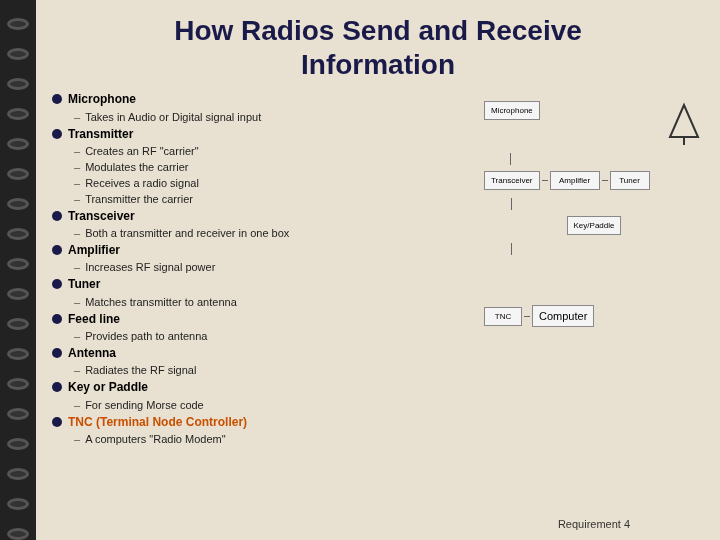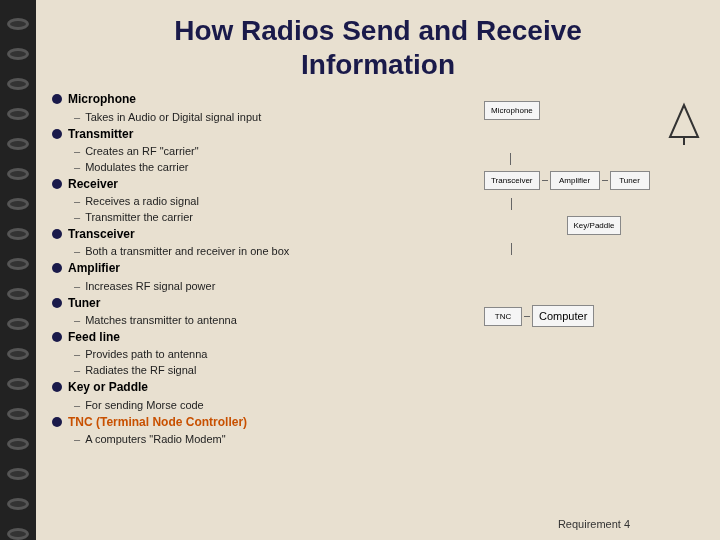--- a/index.html
+++ b/index.html
@@ -179,24 +179,20 @@
       </div>
       <div class="sub-item">
         <span class="sub-dash">–</span>
         <span>Creates an RF "carrier"</span>
       </div>
       <div class="sub-item">
         <span class="sub-dash">–</span>
         <span>Modulates the carrier</span>
       </div>
 
-      <div class="bullet-item">
-        <div class="bullet-dot"></div>
-        <span class="bullet-main">Receiver</span>
-      </div>
       <div class="sub-item">
         <span class="sub-dash">–</span>
         <span>Receives a radio signal</span>
       </div>
       <div class="sub-item">
         <span class="sub-dash">–</span>
         <span>Transmitter the carrier</span>
       </div>
 
       <div class="bullet-item">
@@ -228,20 +224,24 @@
 
       <div class="bullet-item">
         <div class="bullet-dot"></div>
         <span class="bullet-main">Feed line</span>
       </div>
       <div class="sub-item">
         <span class="sub-dash">–</span>
         <span>Provides path to antenna</span>
       </div>
 
+      <div class="bullet-item">
+        <div class="bullet-dot"></div>
+        <span class="bullet-main">Antenna</span>
+      </div>
       <div class="sub-item">
         <span class="sub-dash">–</span>
         <span>Radiates the RF signal</span>
       </div>
 
       <div class="bullet-item">
         <div class="bullet-dot"></div>
         <span class="bullet-main">Key or Paddle</span>
       </div>
       <div class="sub-item">

